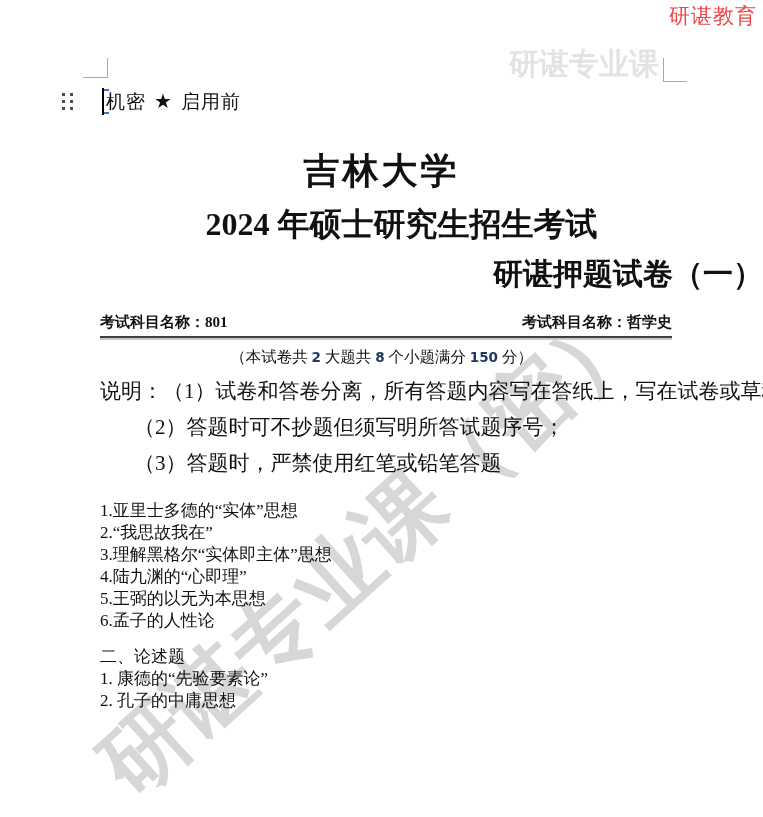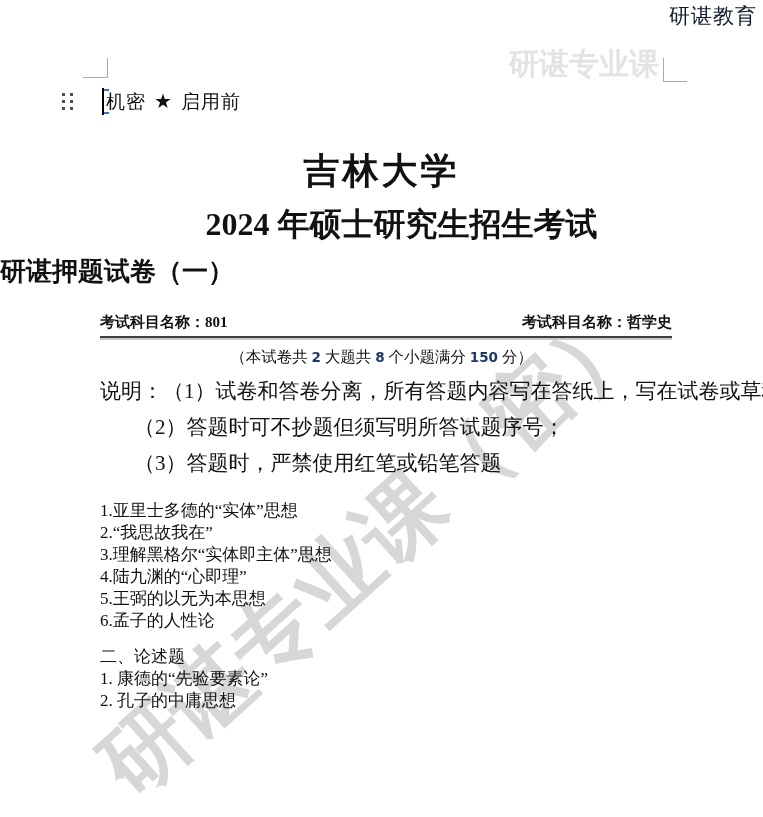--- a/index.html
+++ b/index.html
@@ -40,21 +40,21 @@
     z-index: 0;
     user-select: none;
   }
 
   
   .brand {
     position: absolute;
     top: 2px; right: 6px;
     font-size: 21px;
     letter-spacing: 1px;
-    color: #0f172a;
+    color: #ef4444;
     z-index: 3;
   }
   .cropmark { position: absolute; z-index: 3; }
   .cropmark.tl {
     left: 83px; top: 58px; width: 25px; height: 20px;
     border-right: 1px solid #a9a9a9;
     border-bottom: 1px solid #a9a9a9;
   }
   .cropmark.tr {
     left: 663px; top: 58px; width: 24px; height: 24px;
@@ -114,22 +114,22 @@
     position: absolute;
     left: 0; top: 203px; width: 100%;
     text-align: center;
     font-size: 32px;
     font-weight: bold;
     padding-left: 40px;
   }
   .t-paper {
     position: absolute;
     left: 0; top: 254px; width: 100%;
-    text-align: left;
-    font-size: 26px;
+    text-align: right;
+    font-size: 30px;
     font-weight: bold;
   }
 
   .meta-row {
     position: absolute;
     left: 100px; top: 313px; width: 572px;
     display: flex;
     justify-content: space-between;
     font-size: 15px;
     font-weight: bold;

